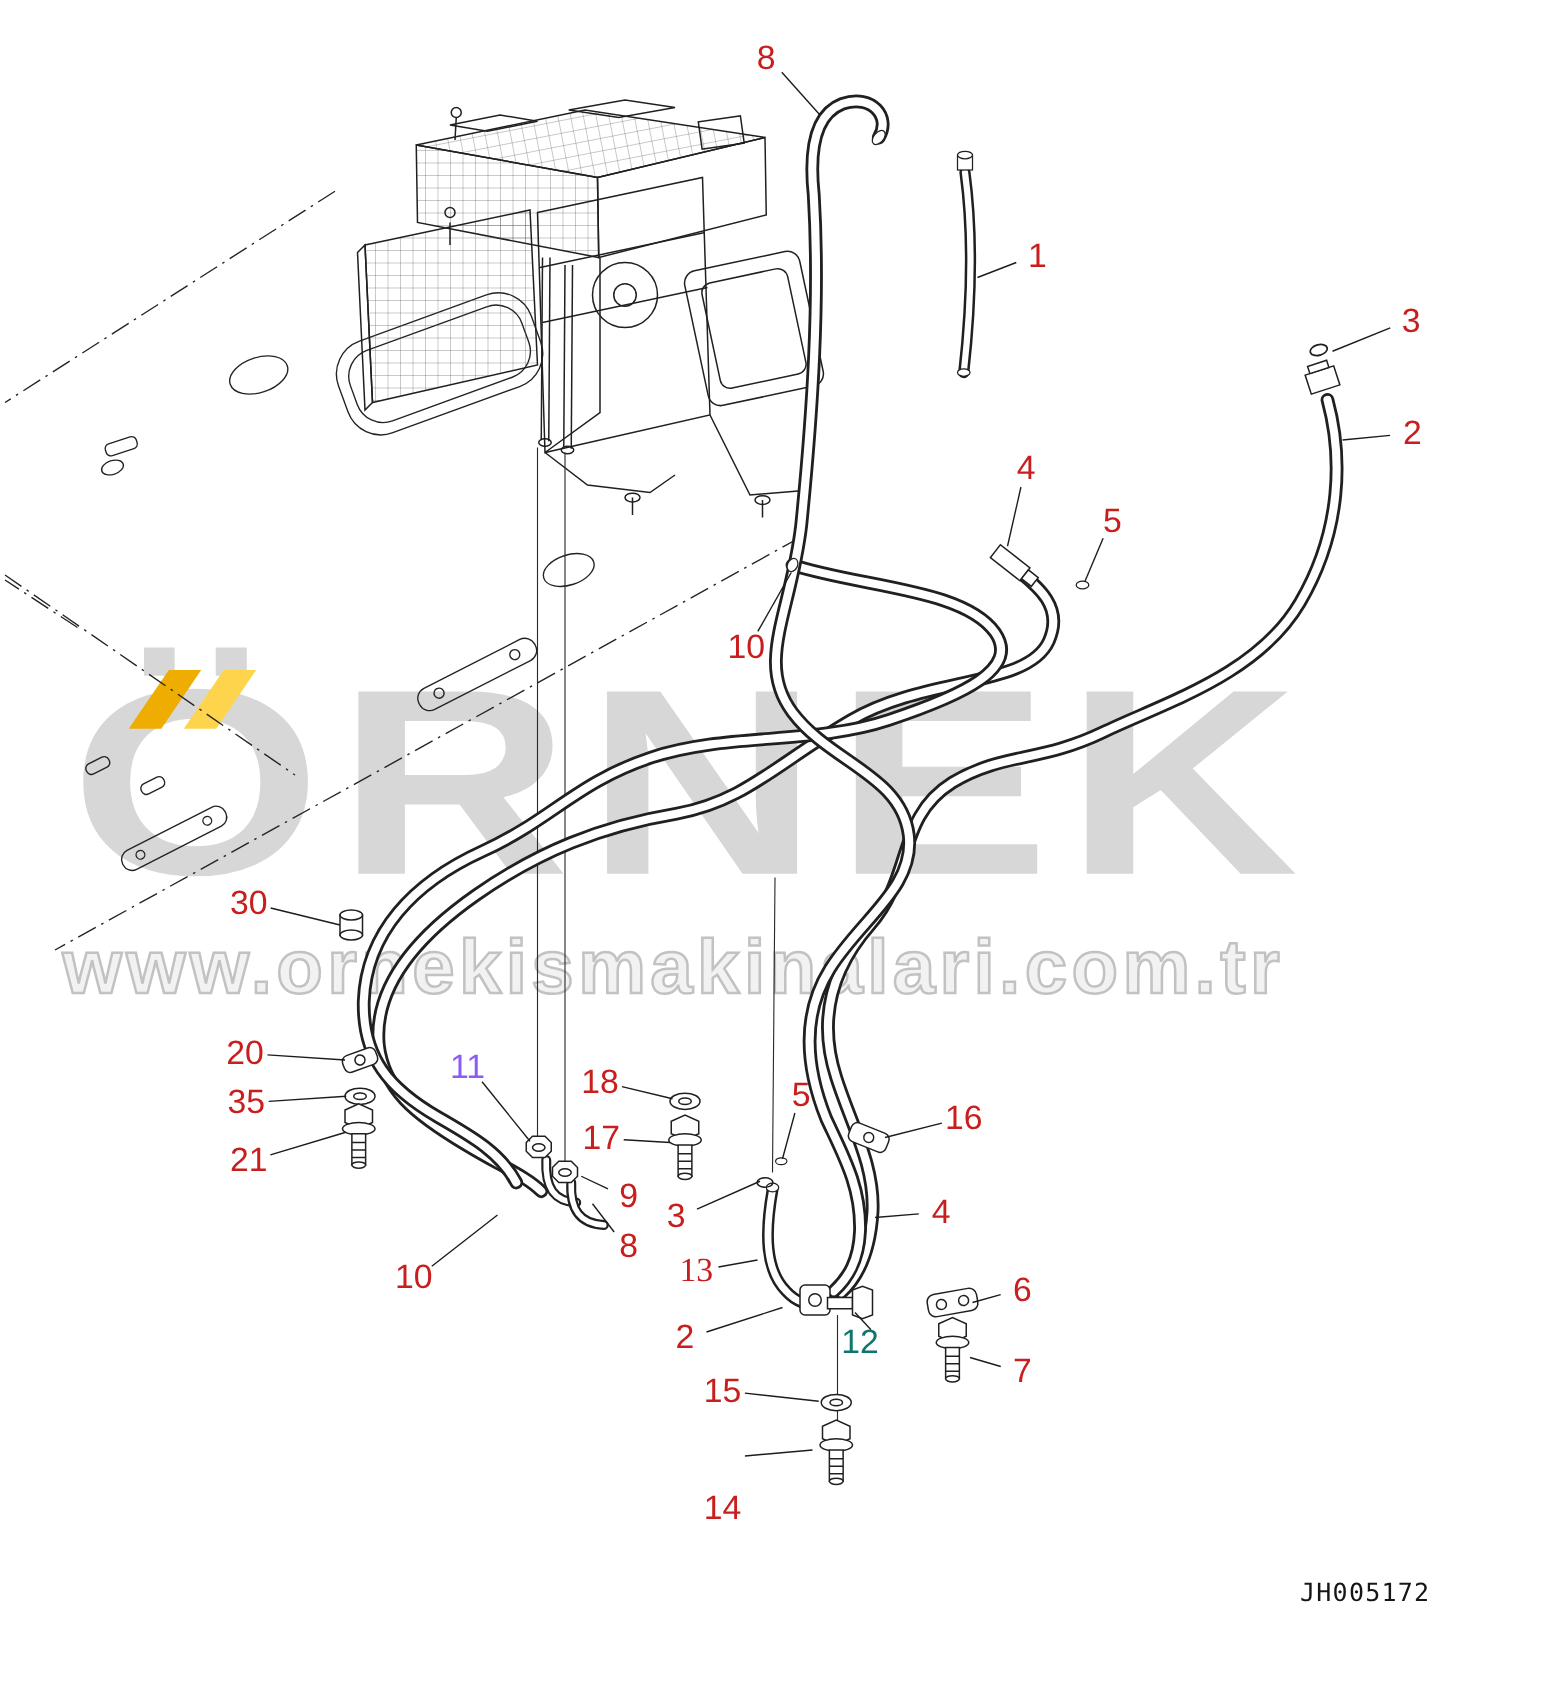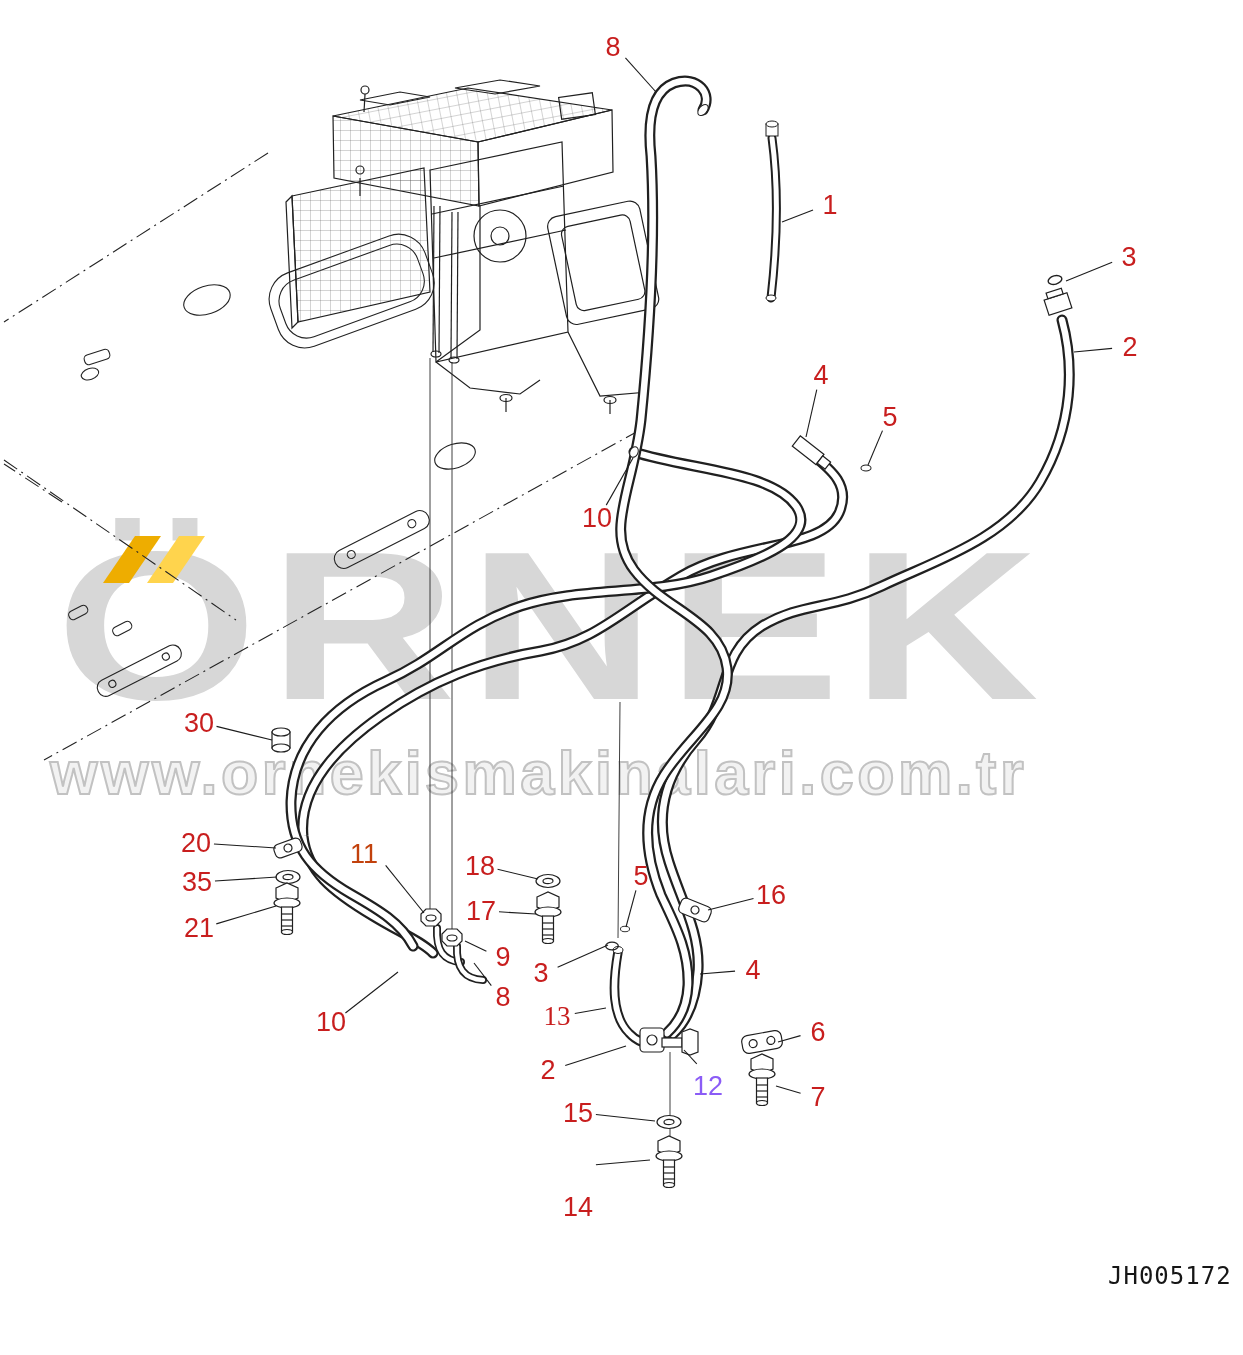--- a/index.html
+++ b/index.html
@@ -27,22 +27,22 @@
   .hO.md{stroke-width:9;} .hI.md{stroke-width:5;}
   .hO.sm{stroke-width:9.5;} .hI.sm{stroke-width:5.5;}
   .hO.xs{stroke-width:8;} .hI.xs{stroke-width:4.5;}
   
   .callout-layer{position:absolute;left:0;top:0;width:100%;height:100%;z-index:3;pointer-events:none;}
   .callout{
     position:absolute;transform:translate(-50%,-50%);
     color:#c81e1e;font-size:27px;font-weight:400;line-height:1;white-space:nowrap;
   }
   .code{
-    position:absolute;left:1108px;top:1262px;z-index:2;
-    font-family:"DejaVu Sans Mono",monospace;font-size:24px;color:#161616;letter-spacing:1px;
+    position:absolute;left:1040px;top:1262px;z-index:2;
+    font-family:"DejaVu Sans Mono",monospace;font-size:20px;color:#161616;letter-spacing:1px;
   }
 </style>
 </head>
 <body>
 
 <div class="stage">
 
   <div class="wm-brand">ÖRNEK</div>
 
   <svg class="wm-logo" viewBox="0 0 130 60" aria-hidden="true">
@@ -280,33 +280,33 @@
       <span class="callout" style="left: 830px; top: 205px; color: rgb(200, 30, 30);">1</span>
       <span class="callout" style="left: 1129px; top: 257px; color: rgb(200, 30, 30);">3</span>
       <span class="callout" style="left: 1130px; top: 347px; color: rgb(200, 30, 30);">2</span>
       <span class="callout" style="left: 821px; top: 375px; color: rgb(200, 30, 30);">4</span>
       <span class="callout" style="left: 890px; top: 417px; color: rgb(200, 30, 30);">5</span>
       <span class="callout" style="left: 597px; top: 518px; color: rgb(200, 30, 30);">10</span>
       <span class="callout" style="left: 199px; top: 723px; color: rgb(200, 30, 30);">30</span>
       <span class="callout" style="left: 196px; top: 843px; color: rgb(200, 30, 30);">20</span>
       <span class="callout" style="left: 197px; top: 882px; color: rgb(200, 30, 30);">35</span>
       <span class="callout" style="left: 199px; top: 928px; color: rgb(200, 30, 30);">21</span>
-      <span class="callout" style="left: 364px; top: 854px; color: #c2410c;">11</span>
+      <span class="callout" style="left: 374px; top: 854px; color: #8b5cf6;">11</span>
       <span class="callout" style="left: 480px; top: 866px; color: rgb(200, 30, 30);">18</span>
       <span class="callout" style="left: 481px; top: 911px; color: rgb(200, 30, 30);">17</span>
       <span class="callout" style="left: 503px; top: 957px; color: rgb(200, 30, 30);">9</span>
       <span class="callout" style="left: 641px; top: 876px; color: rgb(200, 30, 30);">5</span>
       <span class="callout" style="left: 541px; top: 973px; color: rgb(200, 30, 30);">3</span>
       <span class="callout" style="left: 771px; top: 895px; color: rgb(200, 30, 30);">16</span>
       <span class="callout" style="left: 503px; top: 997px; color: rgb(200, 30, 30);">8</span>
       <span class="callout" style="left: 753px; top: 970px; color: rgb(200, 30, 30);">4</span>
       <span class="callout" style="left: 331px; top: 1022px; color: rgb(200, 30, 30);">10</span>
       <span class="callout" style="left: 557px; top: 1016px; color: rgb(200, 30, 30); font-family: Liberation Serif, serif;">13</span>
       <span class="callout" style="left: 548px; top: 1070px; color: rgb(200, 30, 30);">2</span>
-      <span class="callout" style="left: 708px; top: 1074px; color: #8b5cf6; margin-top: 12px;">12</span>
+      <span class="callout" style="left: 688px; top: 1074px; color: #0f766e;">12</span>
       <span class="callout" style="left: 818px; top: 1032px; color: rgb(200, 30, 30);">6</span>
       <span class="callout" style="left: 818px; top: 1097px; color: rgb(200, 30, 30);">7</span>
       <span class="callout" style="left: 578px; top: 1113px; color: rgb(200, 30, 30); text-align: right;">15</span>
       <span class="callout" style="left: 578px; top: 1166px; color: rgb(200, 30, 30); margin-top: 41px;">14</span>
     </div>
 
   <div class="code">JH005172</div>
 </div>
 
 </body></html>

